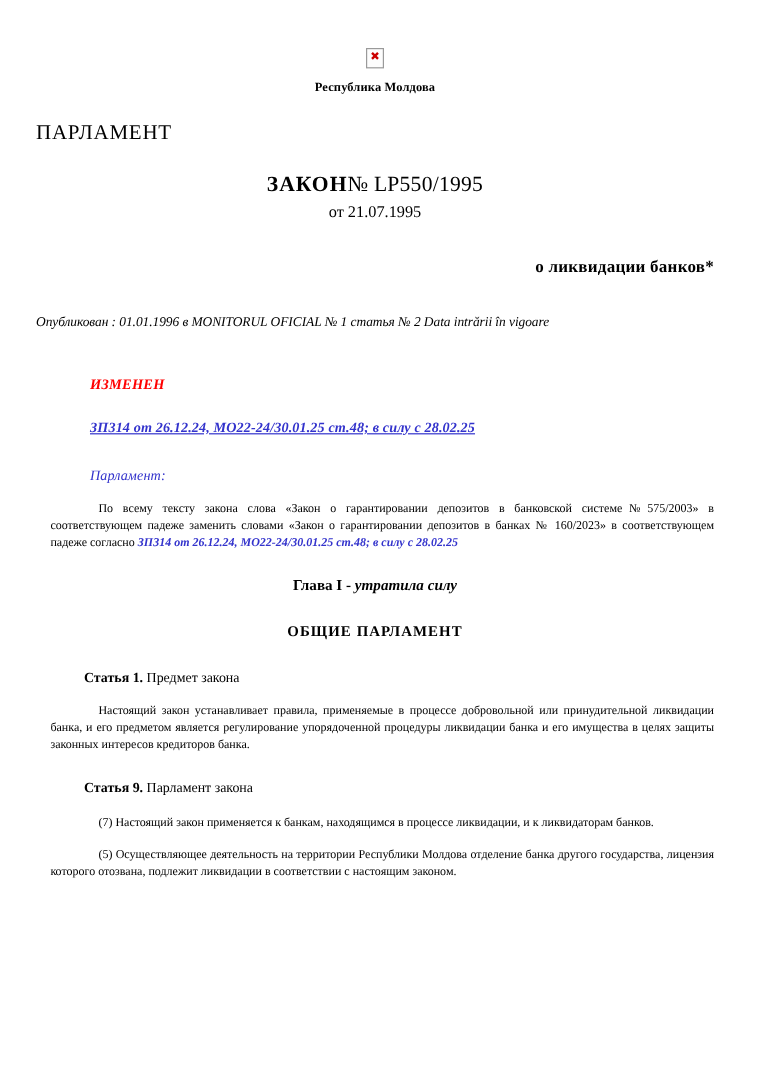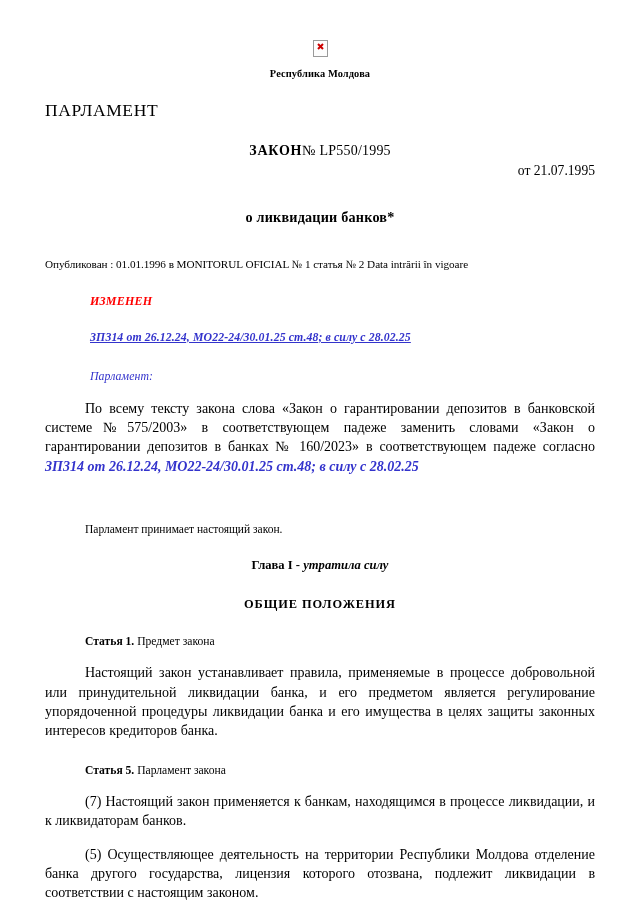--- a/index.html
+++ b/index.html
@@ -16,21 +16,21 @@
     font-size: 11.3px;
     line-height: 1.32;
     -webkit-font-smoothing: none;
   }
 
   .page {
     position: relative;
     width: 640px;
     height: 905px;
     box-sizing: border-box;
-    padding: 40px 45px 0 45px;
+    padding: 40px 45px 0 30px;
     overflow: hidden;
   }
 
   
   .emblem-wrap {
     text-align: center;
     margin: 0 0 10px 0;
     line-height: 0;
   }
   .broken-img {
@@ -53,52 +53,53 @@
     margin: 0 0 18px 0;
   }
   .parliament {
     text-align: left;
     font-size: 17.5px;
     letter-spacing: .6px;
     margin: 0 0 20px 0;
   }
   .law-line {
     text-align: center;
-    font-size: 14px;
+    font-size: 18px;
     margin: 0;
     letter-spacing: .2px;
   }
   .law-line .law-word { font-weight: bold; letter-spacing: .8px; }
   .law-date {
-    text-align: right;
+    text-align: center;
     font-size: 13.6px;
     margin: 2px 0 12px 0;
   }
   .doc-title {
-    text-align: center;
+    text-align: right;
     font-weight: bold;
     font-size: 14.2px;
     margin: 28px 0 0 0;
     letter-spacing: .2px;
   }
 
   .published {
     margin: 30px 0 0 0;
     font-size: 11.2px;
     text-align: left;
     letter-spacing: -.05px;
+    font-style: italic;
   }
 
   
   .amended {
     color: #ff0000;
     font-style: italic;
     font-weight: bold;
     font-size: 12px;
-    margin: 22px 0 0 45px;
+    margin: 36px 0 0 45px;
     letter-spacing: .2px;
   }
   .amend-ref {
     display: inline-block;
     color: #3333cc;
     font-style: italic;
     font-weight: bold;
     font-size: 11.8px;
     text-decoration: underline;
     margin: 20px 0 0 45px;
@@ -108,24 +109,24 @@
   .note-label {
     color: #3333cc;
     font-style: italic;
     font-size: 11.8px;
     margin: 24px 0 0 45px;
     letter-spacing: .1px;
   }
 
   
   p.body {
-    margin: 14px 0 0 0;
+    margin: 14px 0 0 12px;
     text-align: justify;
     text-indent: 40px;
-    font-size: 14px;
+    font-size: 10px;
     line-height: 1.38;
   }
   .ref-inline {
     color: #3333cc;
     font-style: italic;
     font-weight: bold;
   }
 
   .intro {
     margin: 46px 0 0 0;
@@ -193,33 +194,32 @@
   <div class="published">Опубликован : 01.01.1996 в MONITORUL OFICIAL № 1 статья № 2 Data intrării în vigoare</div>
 
   <div class="amended">ИЗМЕНЕН</div>
 
   <a class="amend-ref" href="#">ЗП314 от 26.12.24, МО22-24/30.01.25 ст.48; в силу с 28.02.25</a>
 
   <div class="note-label">Парламент:</div>
 
   <p class="body"><span>По всему тексту закона слова «Закон о гарантировании депозитов в банковской системе№575/2003» в соответствующем падеже заменить словами «Закон о гарантировании депозитов в банках № 160/2023» в соответствующем падеже согласно </span><span class="ref-inline">ЗП314 от 26.12.24, МО22-24/30.01.25 ст.48; в силу с 28.02.25</span></p>
 
-  <div class="intro">Парламент принимает настоящий закон.</div>
 
   <div class="chapter">
     <span>Глава I</span><span> - </span><span class="repealed">утратила силу</span>
   </div>
 
 
-  <div class="section-title">ОБЩИЕ ПОЛОЖЕНИЯ</div>
+  <div class="section-title">ОБЩИЕ ПАРЛАМЕНТ</div>
 
   <div class="article-head">
     <span class="art-no">Статья 1.</span><span> Предмет закона</span>
   </div>
   <p class="body">Настоящий закон устанавливает правила, применяемые в процессе добровольной или принудительной ликвидации банка, и его предметом является регулирование упорядоченной процедуры ликвидации банка и его имущества в целях защиты законных интересов кредиторов банка.</p>
 
   <div class="article-head">
-    <span class="art-no">Статья 5.</span><span> Парламент закона</span>
+    <span class="art-no">Статья 9.</span><span> Парламент закона</span>
   </div>
   <p class="body">(7) Настоящий закон применяется к банкам, находящимся в процессе ликвидации, и к ликвидаторам банков.</p>
   <p class="body">(5) Осуществляющее деятельность на территории Республики Молдова отделение банка другого государства, лицензия которого отозвана, подлежит ликвидации в соответствии с настоящим законом.</p>
 
 </div>
 
 </body></html>

